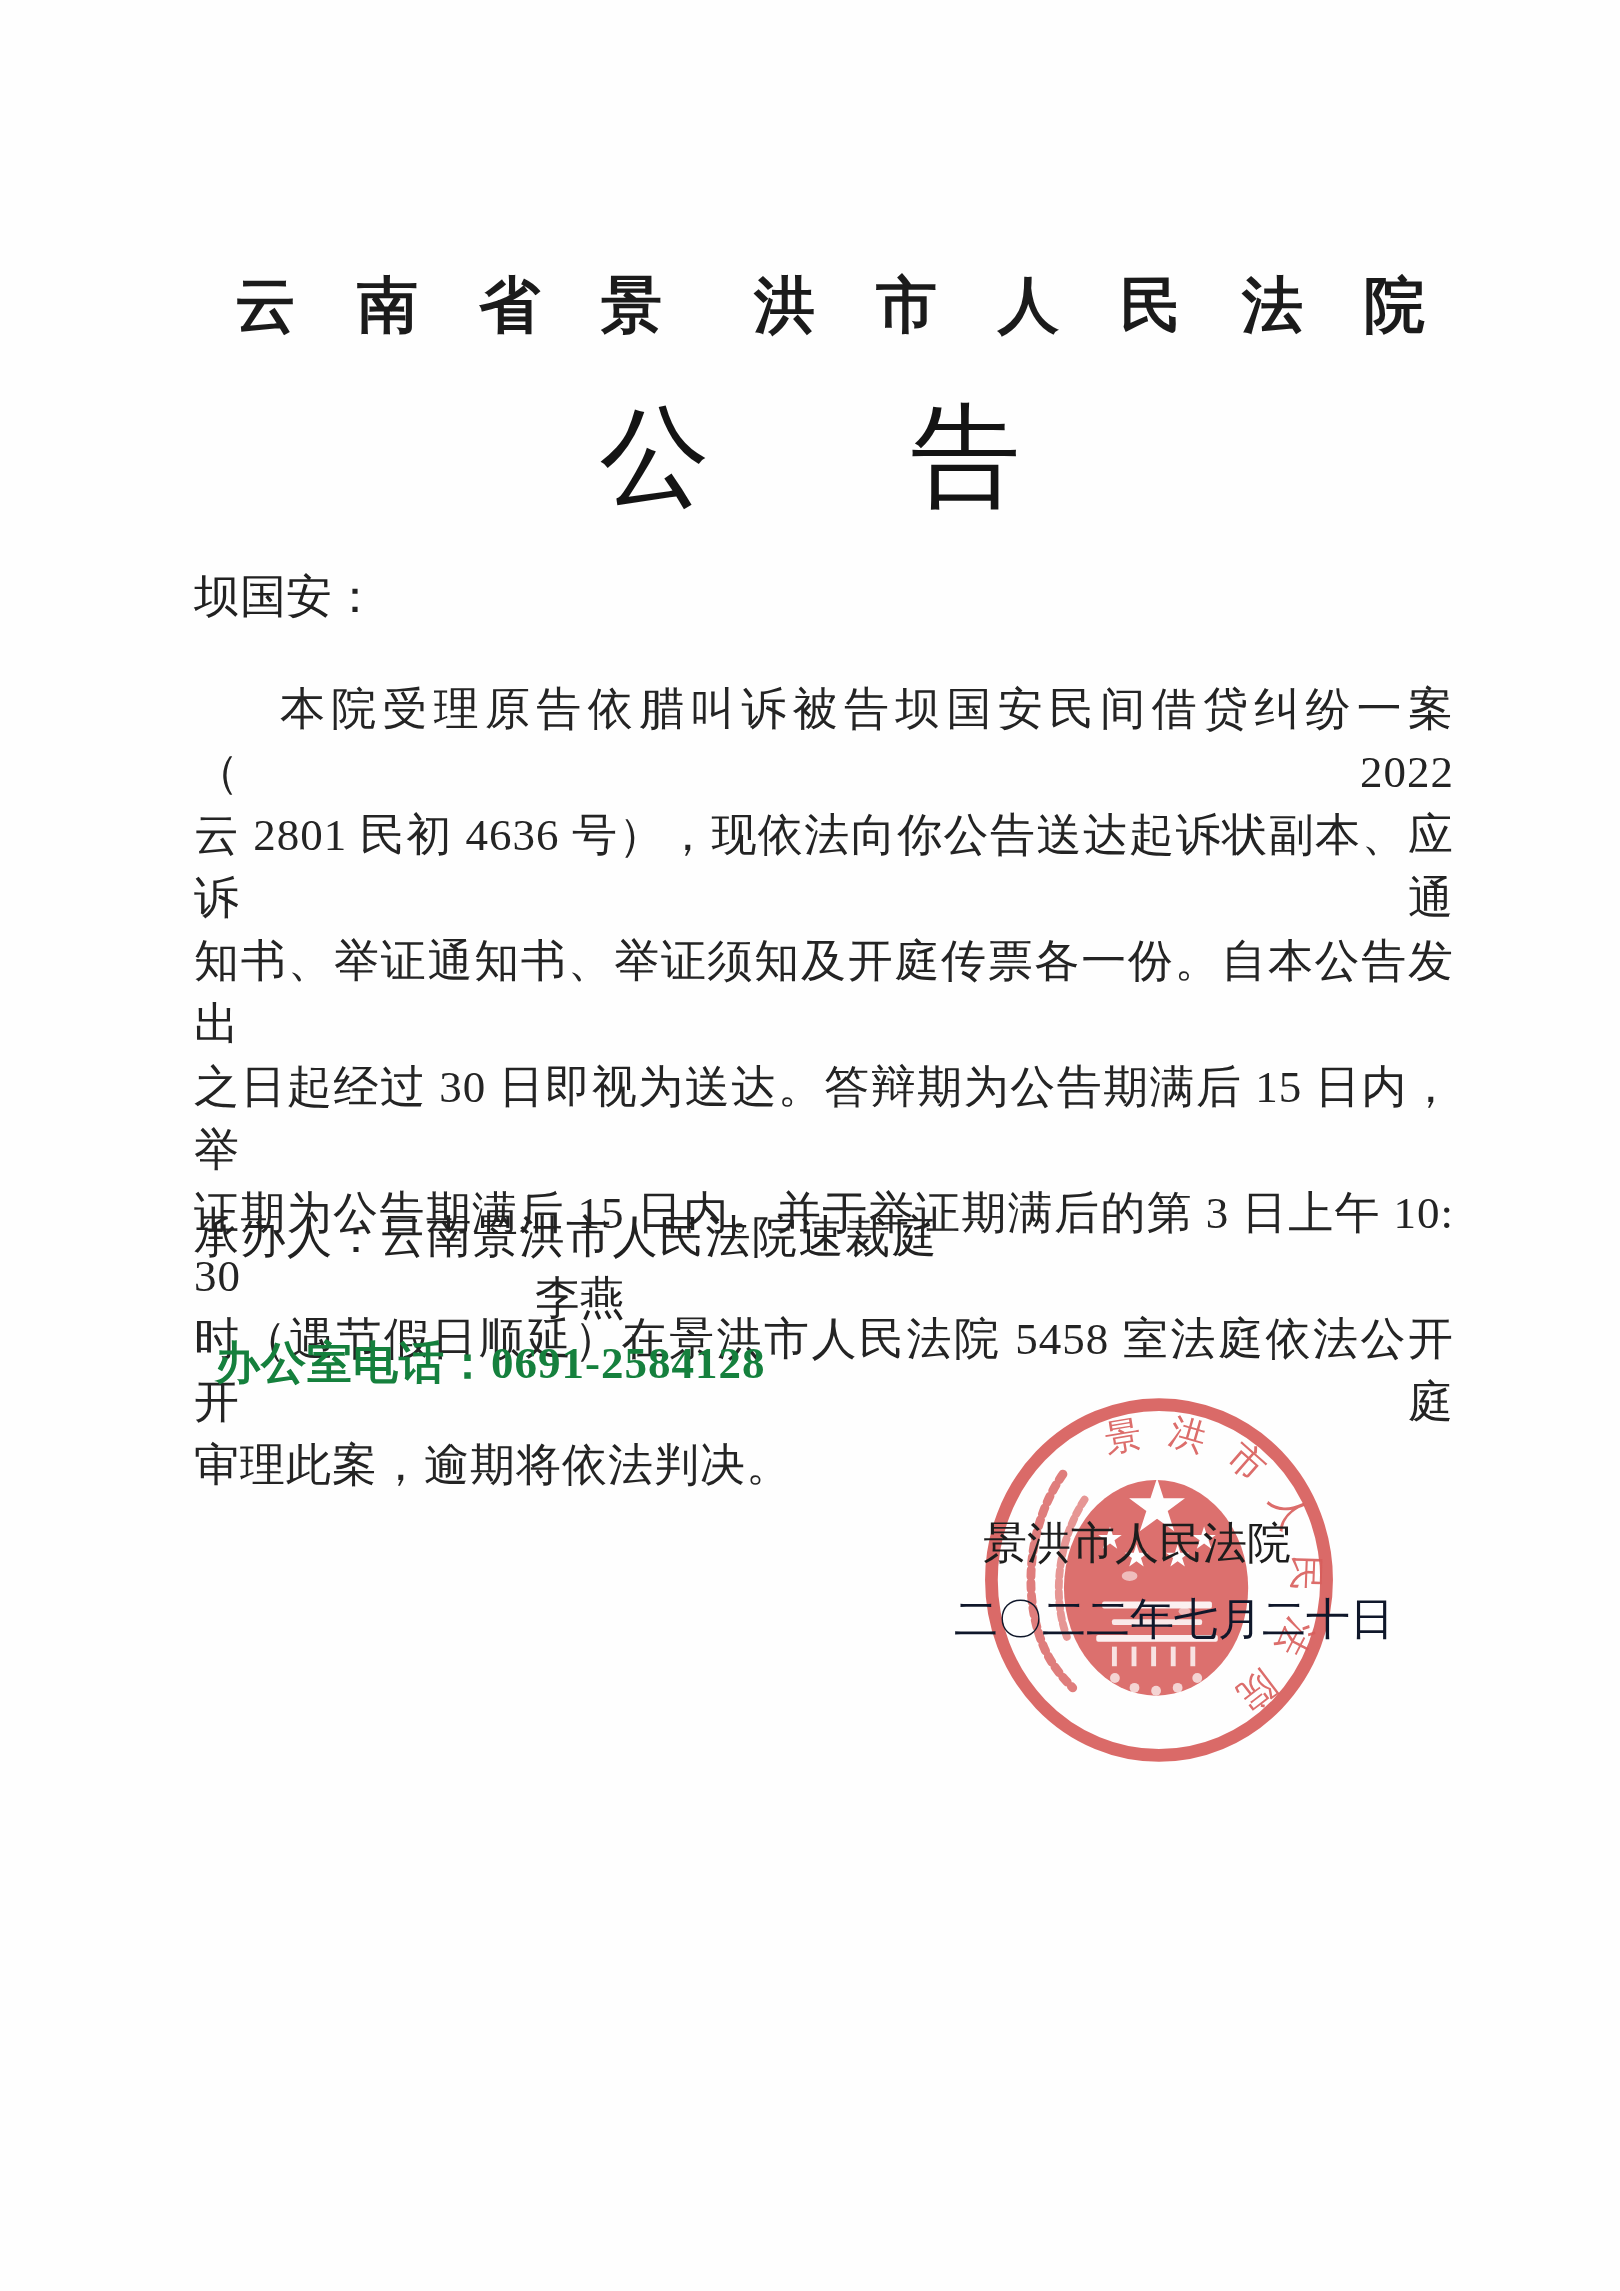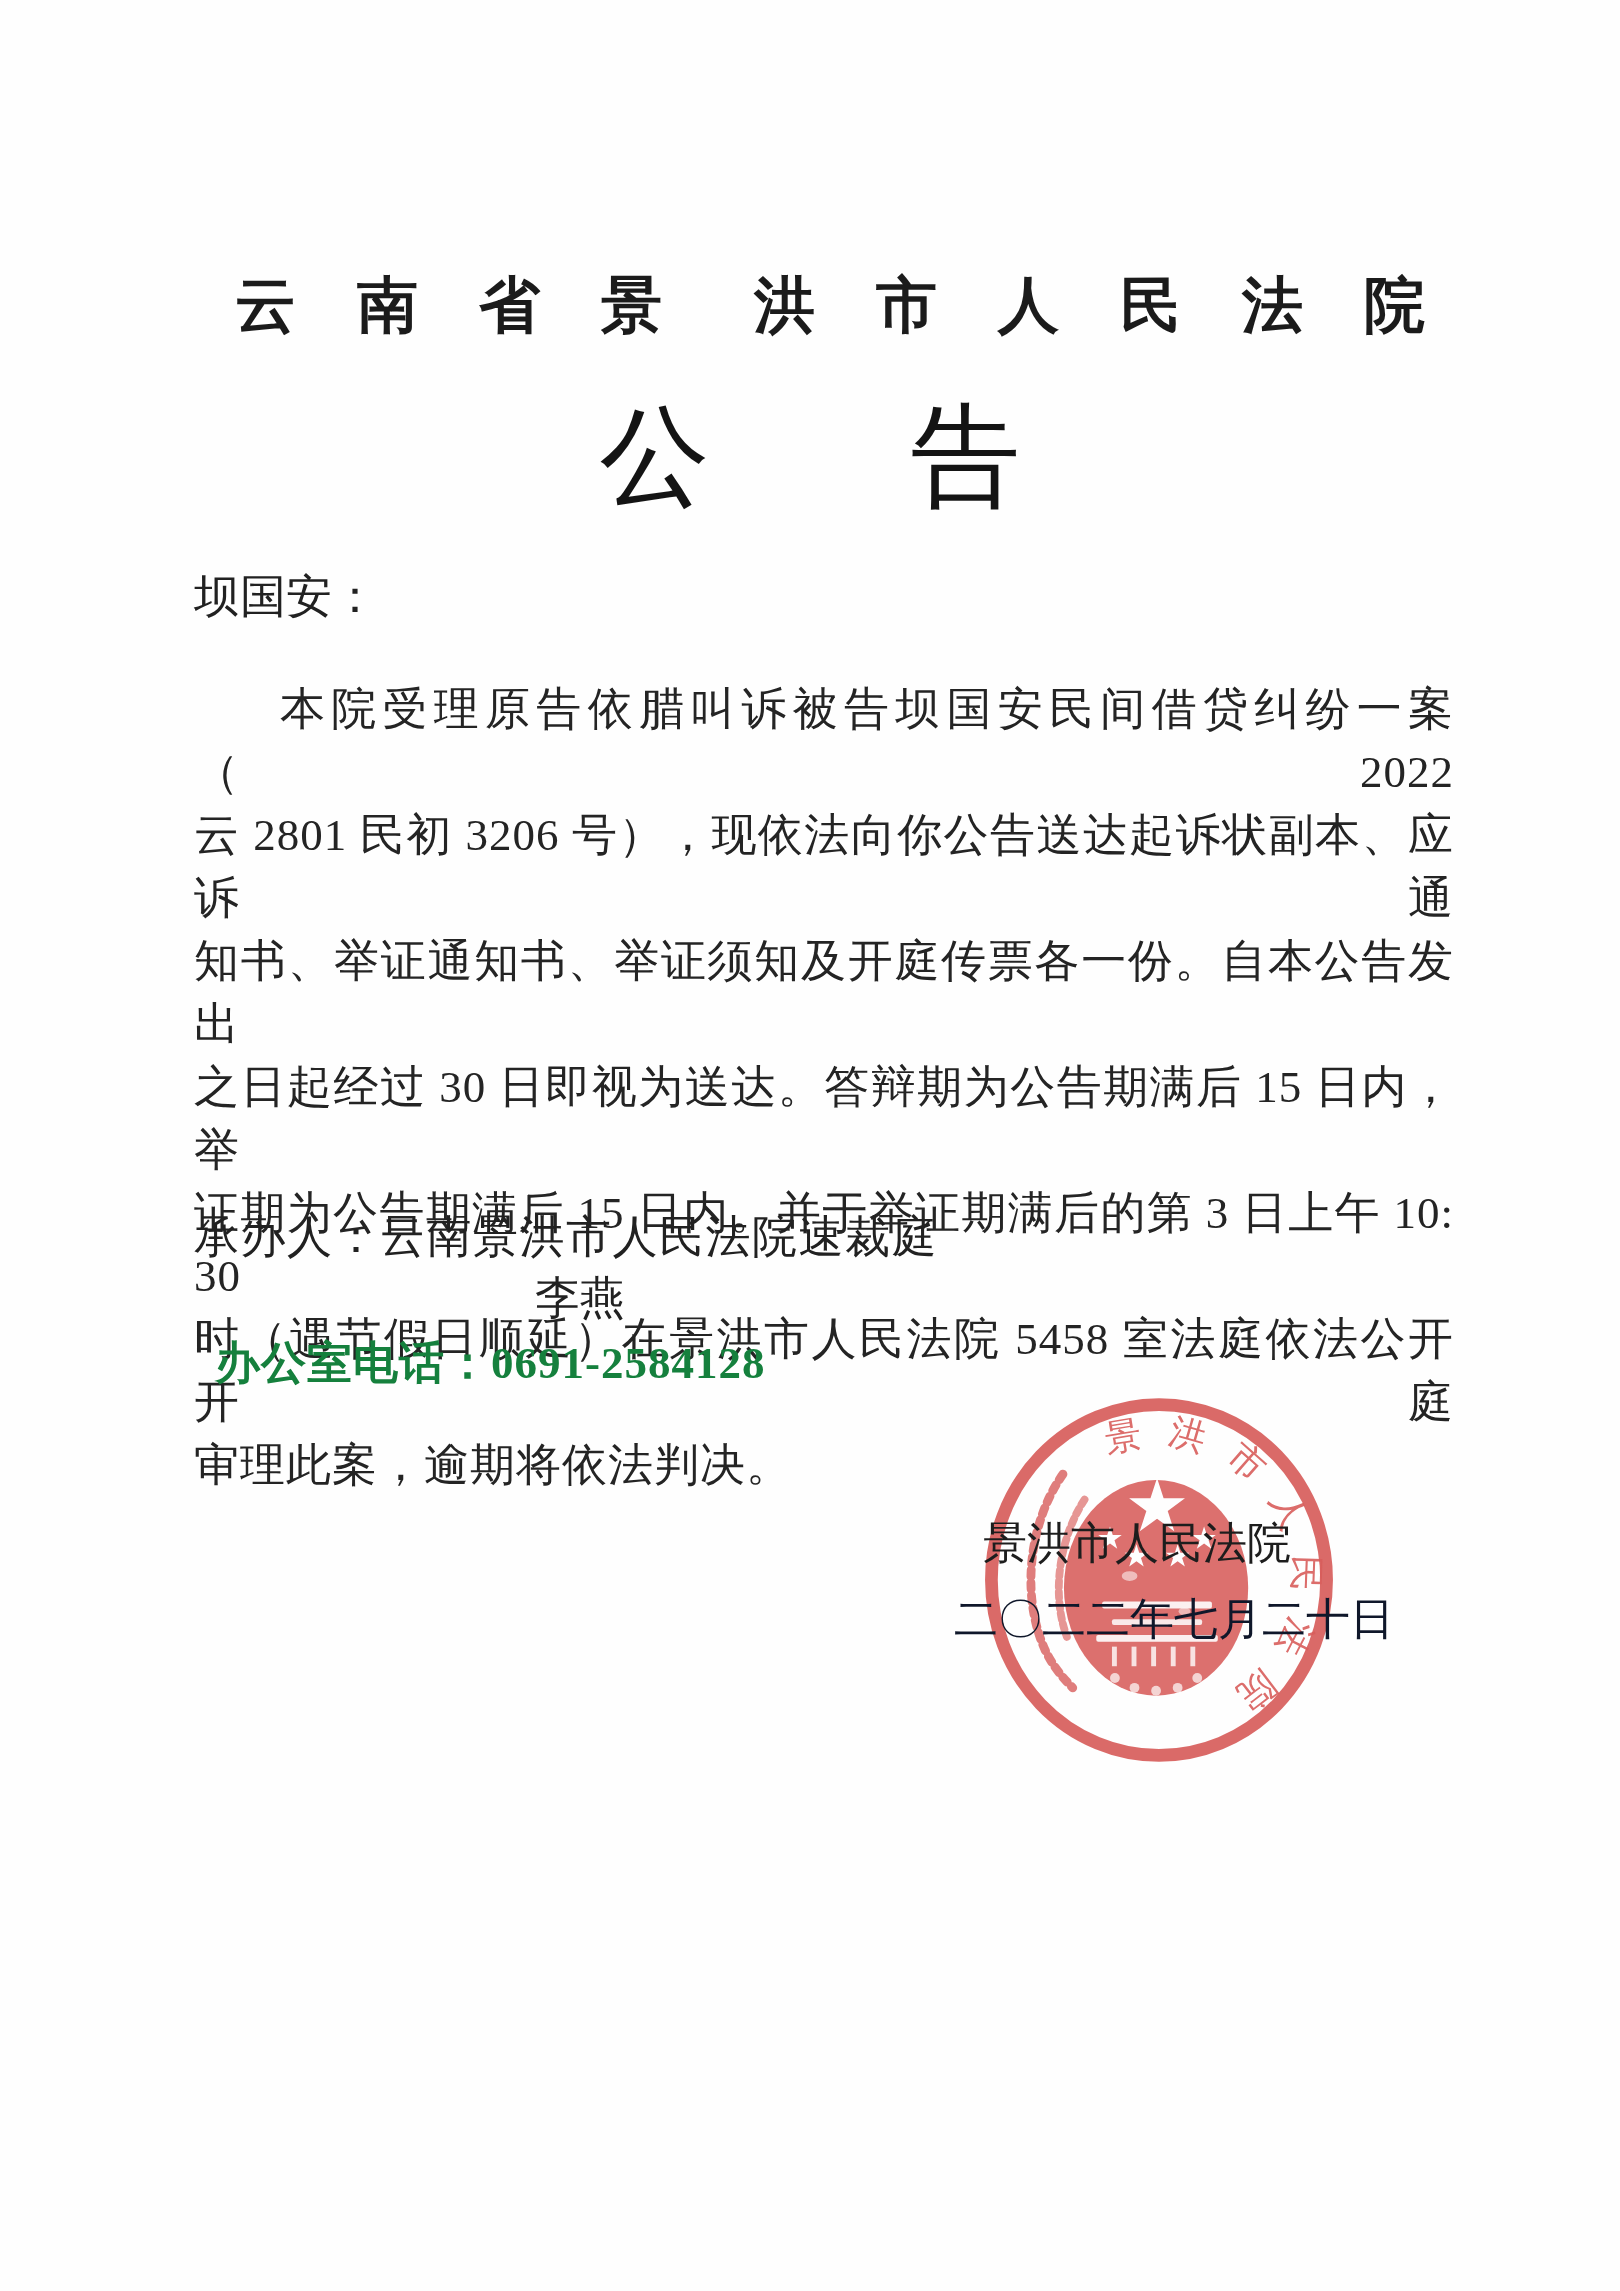--- a/index.html
+++ b/index.html
@@ -53,21 +53,21 @@
 
   <div class="doc-title">
     <span>公</span>
     <span>告</span>
   </div>
 
   <div class="recipient">坝国安：</div>
 
   <div class="body-block">
     <div class="body-line first">本院受理原告依腊叫诉被告坝国安民间借贷纠纷一案（2022</div>
-    <div class="body-line">云 2801 民初 3206 号），现依法向你公告送达起诉状副本、应诉通</div>
+    <div class="body-line">云 2801 民初 4636 号），现依法向你公告送达起诉状副本、应诉通</div>
     <div class="body-line">知书、举证通知书、举证须知及开庭传票各一份。自本公告发出</div>
     <div class="body-line">之日起经过 30 日即视为送达。答辩期为公告期满后 15 日内，举</div>
     <div class="body-line">证期为公告期满后 15 日内。并于举证期满后的第 3 日上午 10: 30</div>
     <div class="body-line">时（遇节假日顺延）在景洪市人民法院 5458 室法庭依法公开开庭</div>
     <div class="body-line last">审理此案，逾期将依法判决。</div>
   </div>
 
   <div class="handler-line">承办人：云南景洪市人民法院速裁庭</div>
   <div class="handler-name">李燕</div>
   <div class="phone-line">办公室电话：0691-2584128</div>

